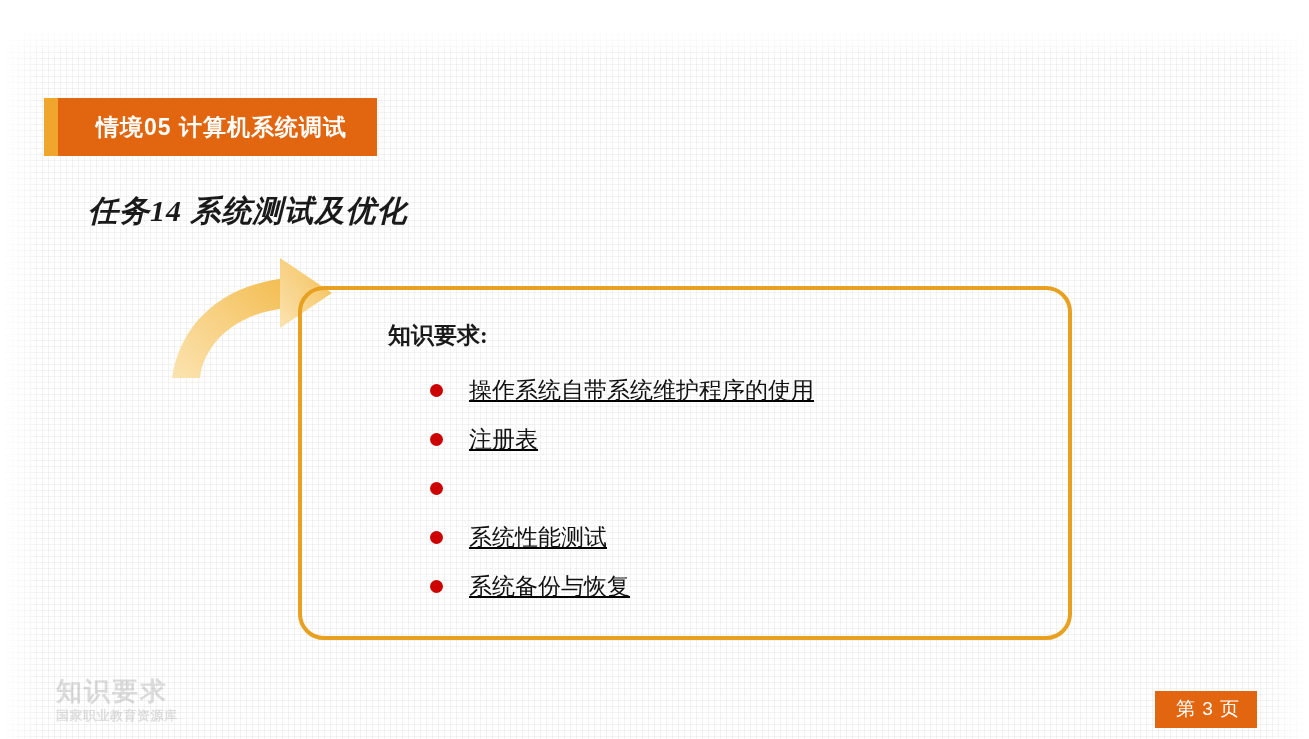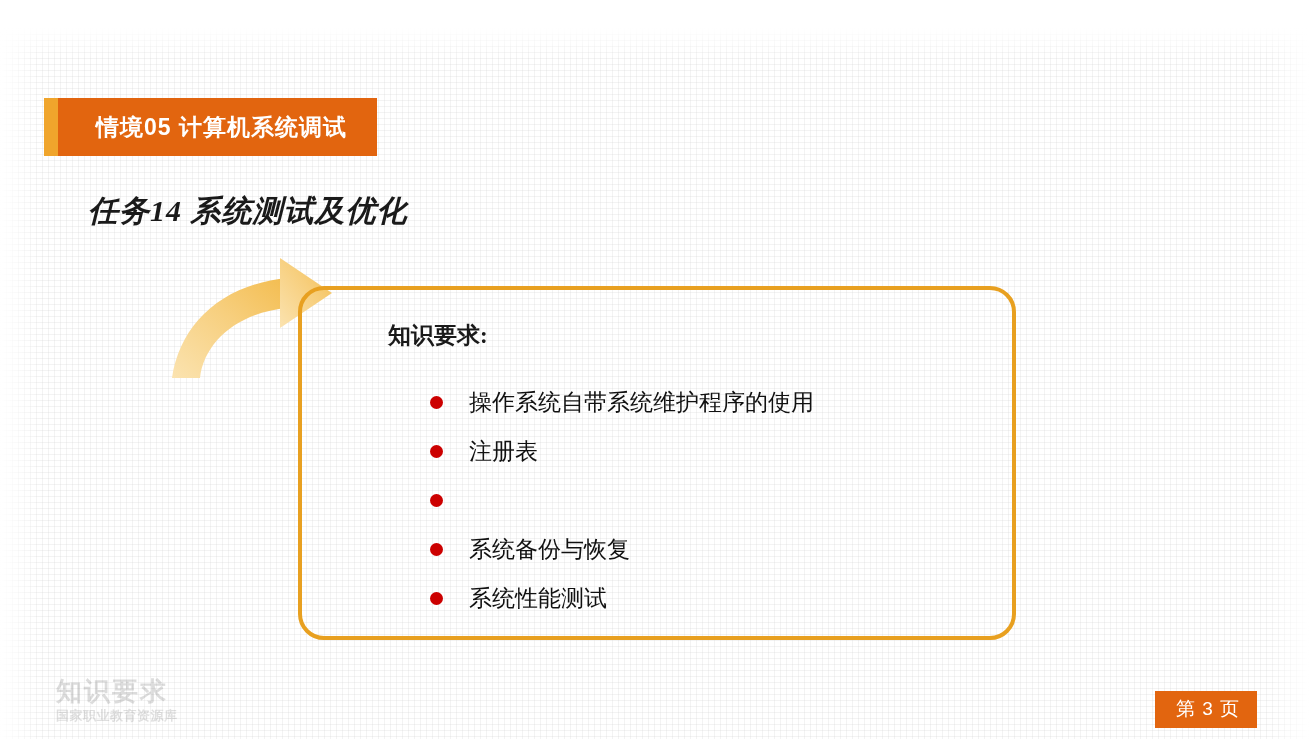--- a/index.html
+++ b/index.html
@@ -79,45 +79,46 @@
     letter-spacing: 1px;
     white-space: nowrap;
     font-style: italic;
   }
 
   
   #content-box {
     position: absolute;
     left: 298px;
     top: 258px;
-    width: 718px;
+    width: 774px;
     height: 354px;
     border: 4px solid #e8a020;
     border-radius: 26px;
     background: transparent;
     box-sizing: border-box;
   }
   #box-heading {
     position: absolute;
     left: 86px;
     top: 30px;
     font-size: 23px;
     font-weight: bold;
     color: #1a1a1a;
     font-family: "Liberation Serif", serif;
     white-space: nowrap;
   }
   #bullet-list {
     position: absolute;
     left: 128px;
-    top: 88px;
+    top: 76px;
     width: 560px;
     margin: 0;
     padding: 0;
     list-style: none;
+    text-decoration: underline;
   }
   #bullet-list li {
     display: flex;
     align-items: center;
     height: 49px;
     font-size: 23px;
     color: #111111;
     font-family: "Liberation Serif", serif;
     white-space: nowrap;
   }
@@ -217,25 +218,25 @@
       </li>
       <li>
         <span class="dot"></span>
         <span> 注册表</span>
       </li>
       <li>
         <span class="dot"></span>
       </li>
       <li>
         <span class="dot"></span>
+        <span>系统性能测试</span>
+      </li>
+      <li>
+        <span class="dot"></span>
         <span> 系统备份与恢复</span>
-      </li>
-      <li>
-        <span class="dot"></span>
-        <span>系统性能测试</span>
       </li>
     </ul>
   </div>
 
   <div id="footer-logo">
     <div class="l1">知识要求</div>
     <div class="l2">国家职业教育资源库</div>
   </div>
 
   <div id="page-number">第 3 页</div>

